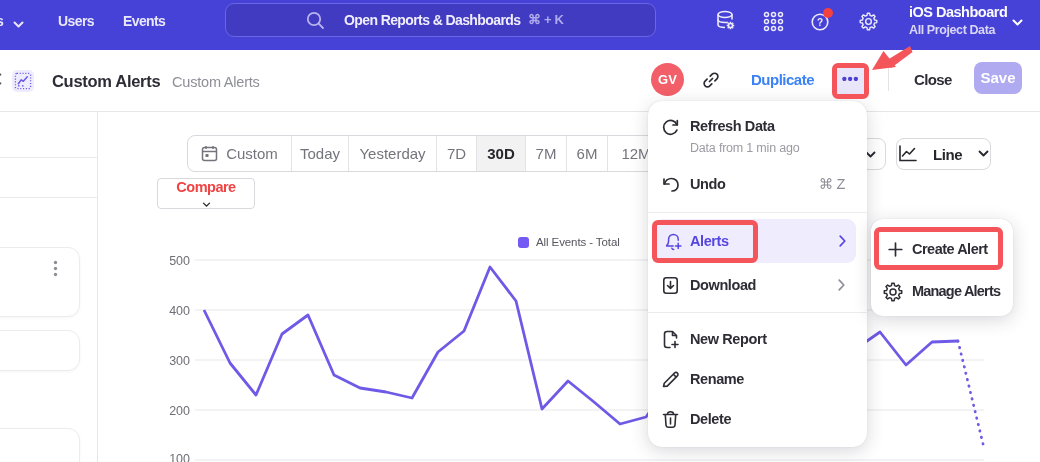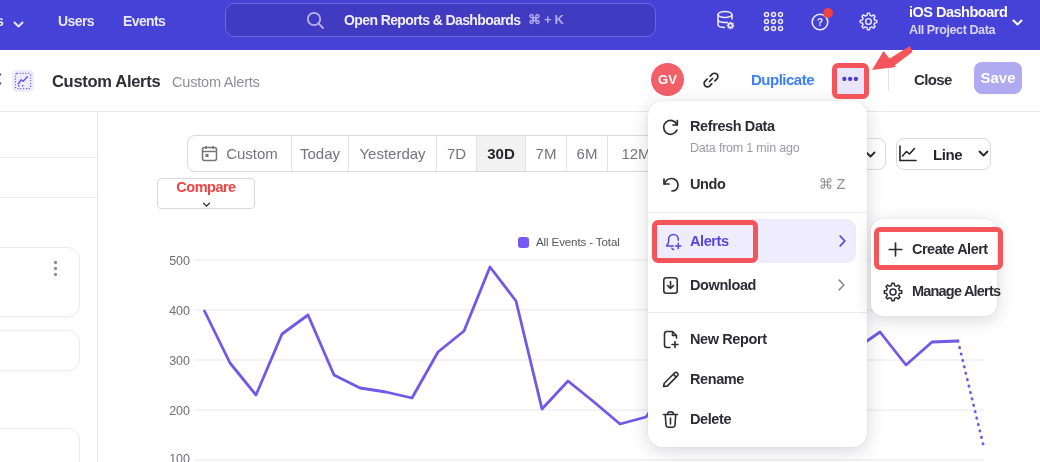--- a/index.html
+++ b/index.html
@@ -50,21 +50,21 @@
 .ylab { position:absolute; width:36px; text-align:right; font-size:12.5px; color:#6e6e76; }
 
 
 #menu { left:648px; top:101px; width:219px; height:346px; background:#fff; border-radius:14px; box-shadow:0 4px 18px rgba(40,40,60,0.18), 0 0 1px rgba(40,40,60,0.2); }
 .mi { position:absolute; left:0; width:219px; height:44px; }
 .mi .ic { position:absolute; left:13px; top:13px; width:19px; height:19px; }
 .mi .lbl { position:absolute; left:42px; top:12px; font-size:14.5px; font-weight:700; color:#2e2d35; line-height:20px; letter-spacing:-0.4px; white-space:nowrap; }
 .mdiv { position:absolute; left:0; width:219px; height:1px; background:#ececee; }
 
 
-#submenu { left:871px; top:219px; width:126px; height:97px; background:#fff; border-radius:12px; box-shadow:0 4px 18px rgba(40,40,60,0.18), 0 0 1px rgba(40,40,60,0.2); }
+#submenu { left:871px; top:219px; width:142px; height:97px; background:#fff; border-radius:12px; box-shadow:0 4px 18px rgba(40,40,60,0.18), 0 0 1px rgba(40,40,60,0.2); }
 
 
 .redbox { position:absolute; border:5px solid #f4555a; border-radius:6px; }
 </style>
 </head>
 <body>
 
 <div class="abs" id="topbar">
   <span class="abs navtxt" style="left:-4px;">s</span>
   <svg class="abs" style="left:13px; top:21px;" width="11" height="8" viewBox="0 0 11 8">

